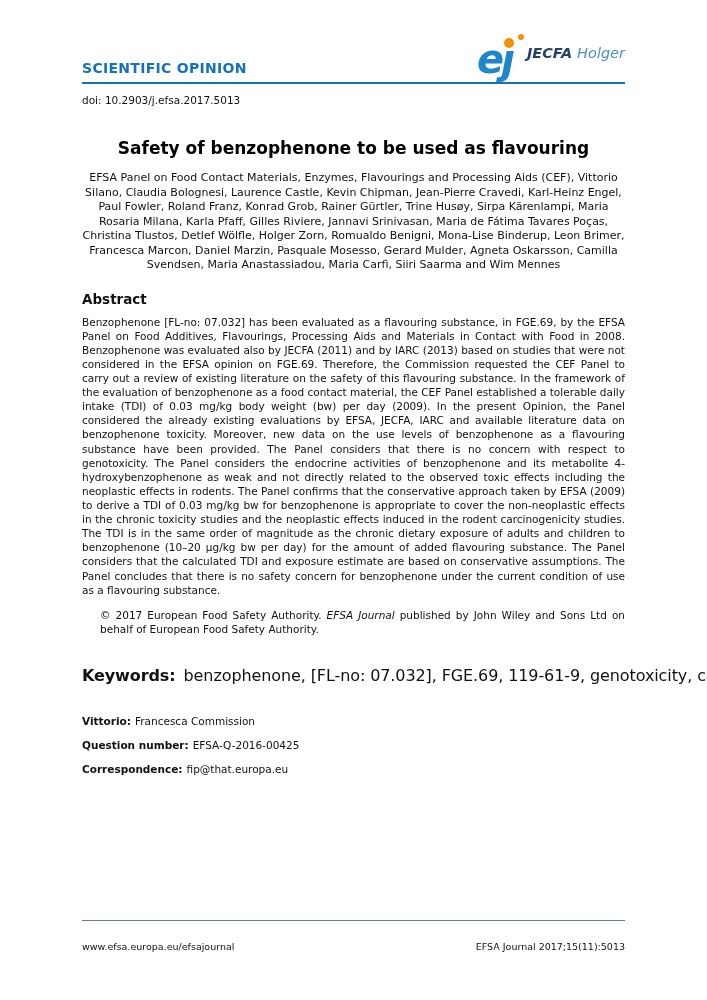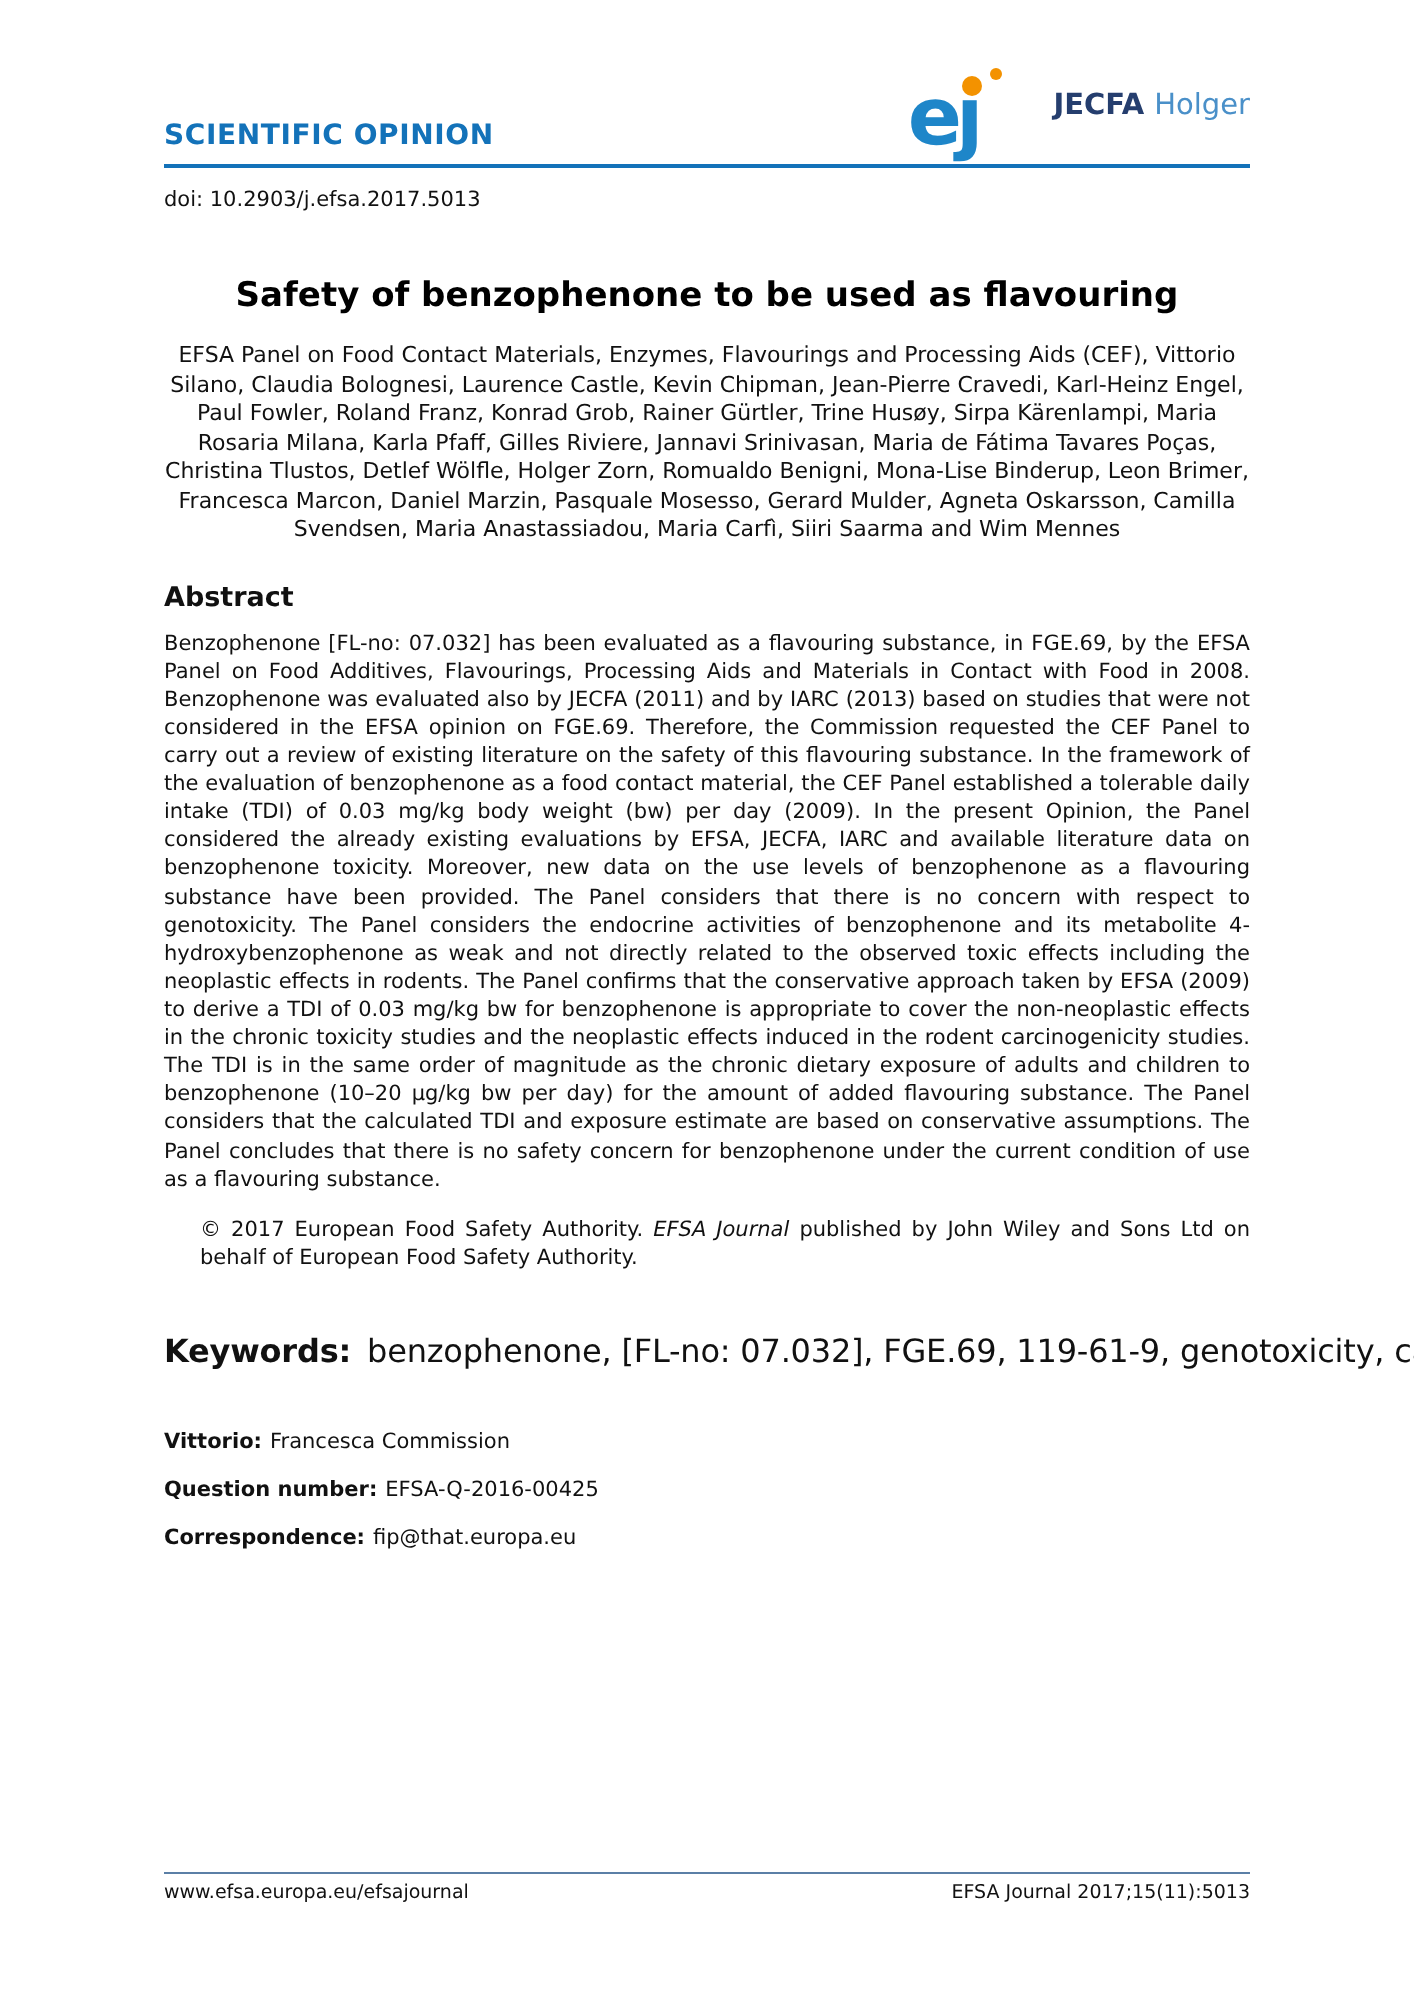--- a/index.html
+++ b/index.html
@@ -33,22 +33,23 @@
   .section-label {
     color: #1372b9;
     font-weight: bold;
     font-size: 14px;
     letter-spacing: 0.3px;
     padding-bottom: 2px;
   }
   .logo {
     display: flex;
     align-items: center;
-    gap: 24px;
+    gap: 1px;
     padding-bottom: 2px;
+    font-style: italic;
   }
   .ej {
     position: relative;
     font-size: 40px;
     font-weight: bold;
     line-height: 0.85;
     color: #1e86c9;
     letter-spacing: -3px;
     padding-top: 6px;
     padding-right: 14px;
@@ -127,21 +128,21 @@
   }
   .detail-row strong { margin-right: 4px; }
 
   
   .footer {
     position: absolute;
     left: 82px;
     right: 82px;
     bottom: 48px;
     border-top: 1px solid #5b7fa6;
-    padding-top: 4px;
+    padding-top: 20px;
     display: flex;
     justify-content: space-between;
     font-size: 9.5px;
     color: #111111;
   }
 </style>
 </head>
 <body>
 
 <div class="page">

